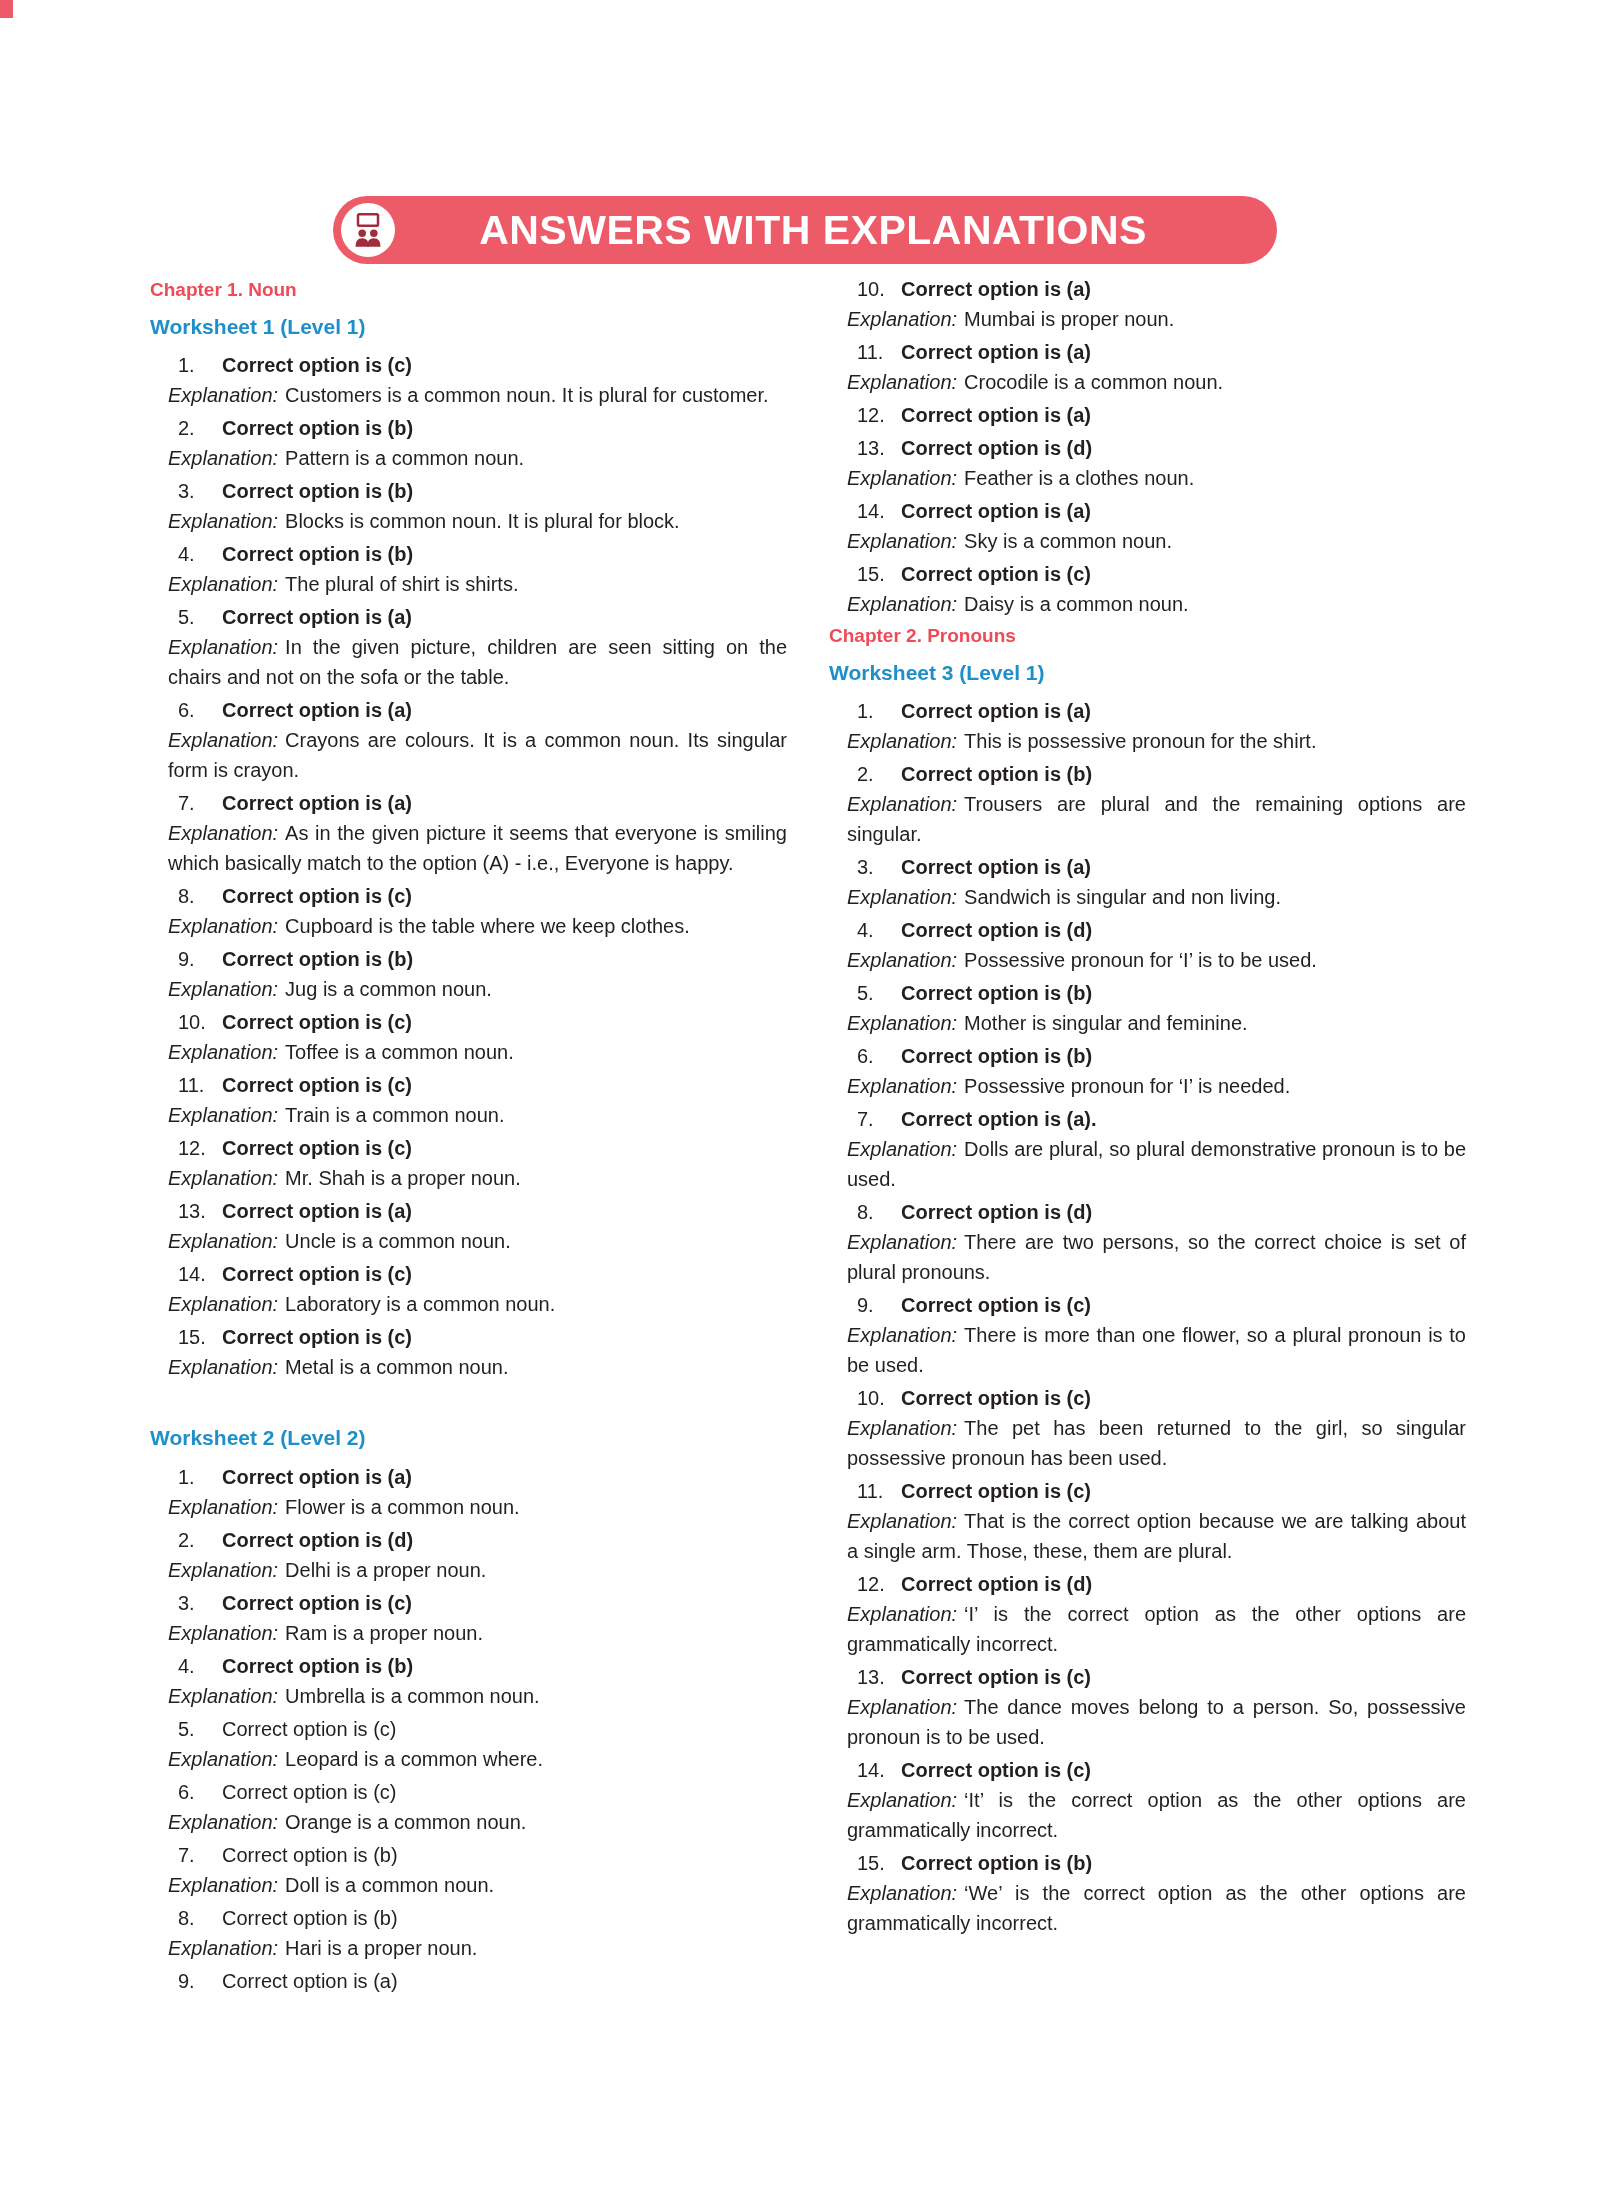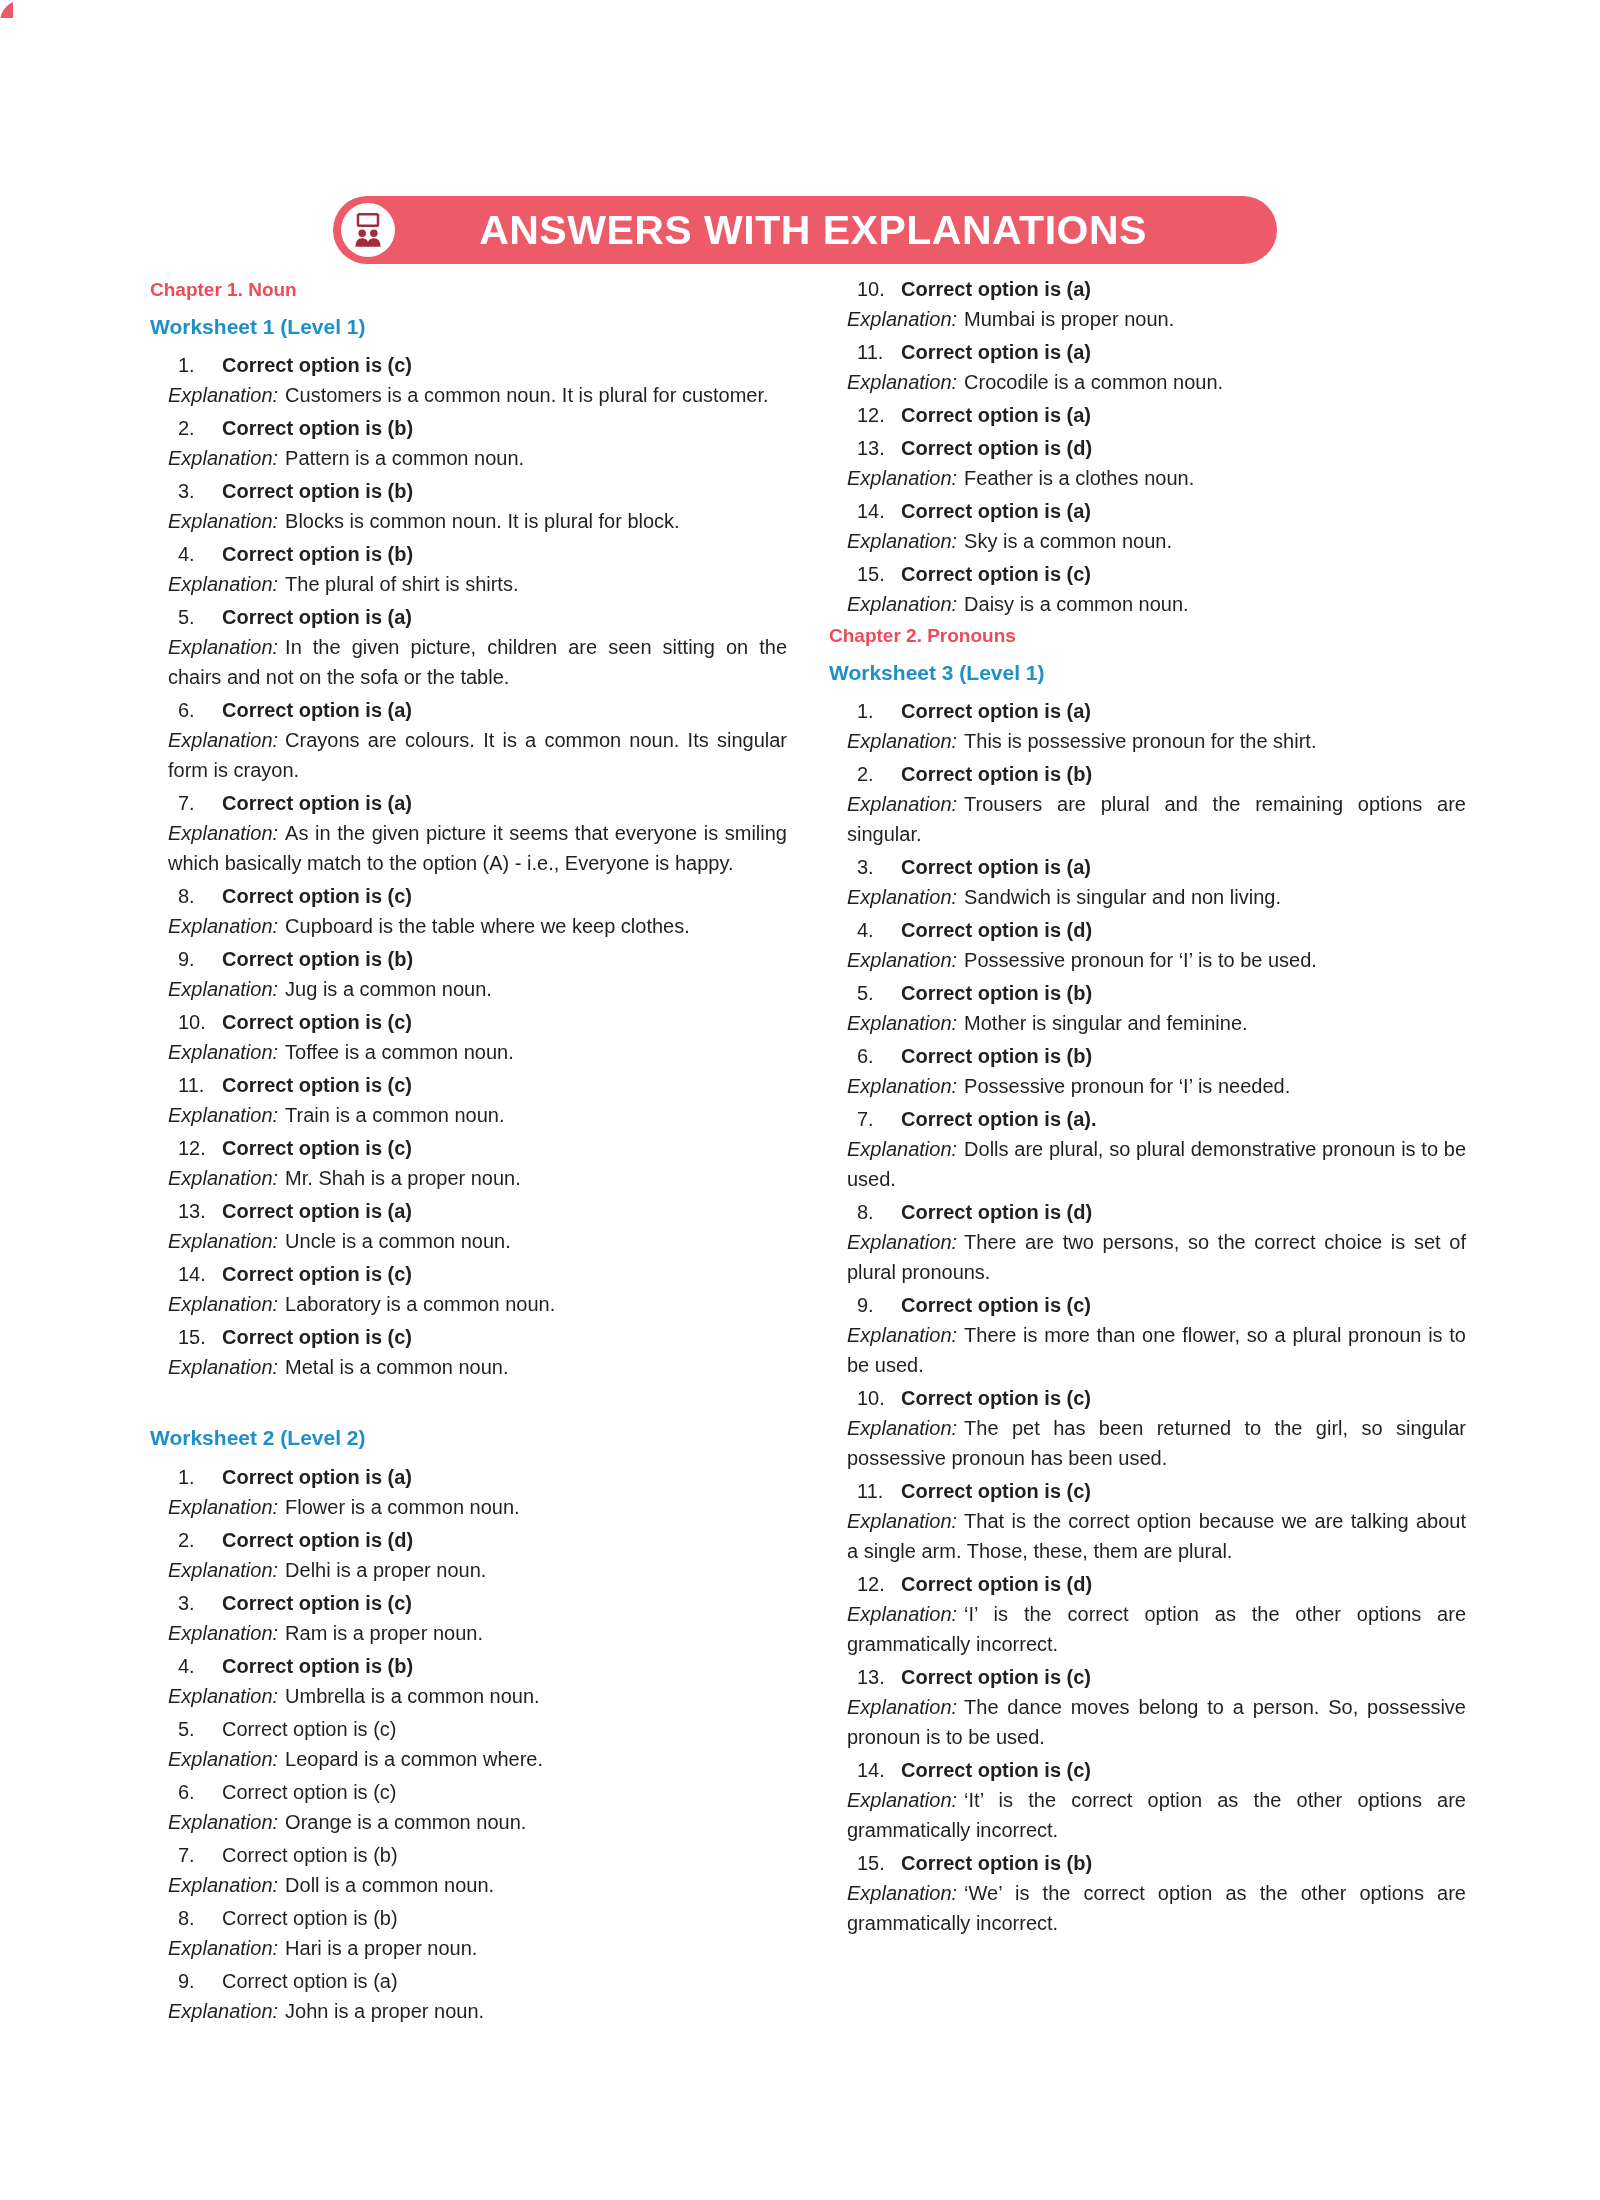--- a/index.html
+++ b/index.html
@@ -2,21 +2,21 @@
 <html style="--banner: #ed5a68; --chapter: #ee4b59; --worksheet: #1e8fc8; --text: #231f20;"><head>
 <meta charset="utf-8">
 <style>
   * { margin:0; padding:0; box-sizing:border-box; }
   html, body {
     width:1600px; height:2200px;
     background:#ffffff;
     font-family:"Liberation Sans", sans-serif;
     color:#231f20;
   }
-  .page { position:relative; width:1600px; height:2200px; overflow:hidden; background:#ffffff;border-radius:22px; }
+  .page { position:relative; width:1600px; height:2200px; overflow:hidden; background:#ffffff; }
 
   .corner-mark {
     position:absolute; left:0; top:0; width:13px; height:18px;
     background:var(--banner,#ed5a68);
   }
 
   .banner {
     position:absolute; left:333px; top:196px; width:944px; height:68px;
     background:var(--banner,#ed5a68);
     border-radius:40px;
@@ -242,21 +242,20 @@
             <span class="num">8.</span>
             <span class="ans">Correct option is (b)</span>
           </div>
           <div class="expl"><span class="expl-label">Explanation:</span><span class="expl-text">Hari is a proper noun.</span></div>
         </div>
         <div class="item">
           <div class="answer-line regular">
             <span class="num">9.</span>
             <span class="ans">Correct option is (a)</span>
           </div>
-          <div class="expl"><span class="expl-label">Explanation:</span><span class="expl-text">John is a proper noun.</span></div>
         </div>
       </div>
     <div class="col">
         <div class="item">
           <div class="answer-line">
             <span class="num">10.</span>
             <span class="ans">Correct option is (a)</span>
           </div>
           <div class="expl"><span class="expl-label">Explanation:</span><span class="expl-text">Mumbai is proper noun.</span></div>
         </div>

